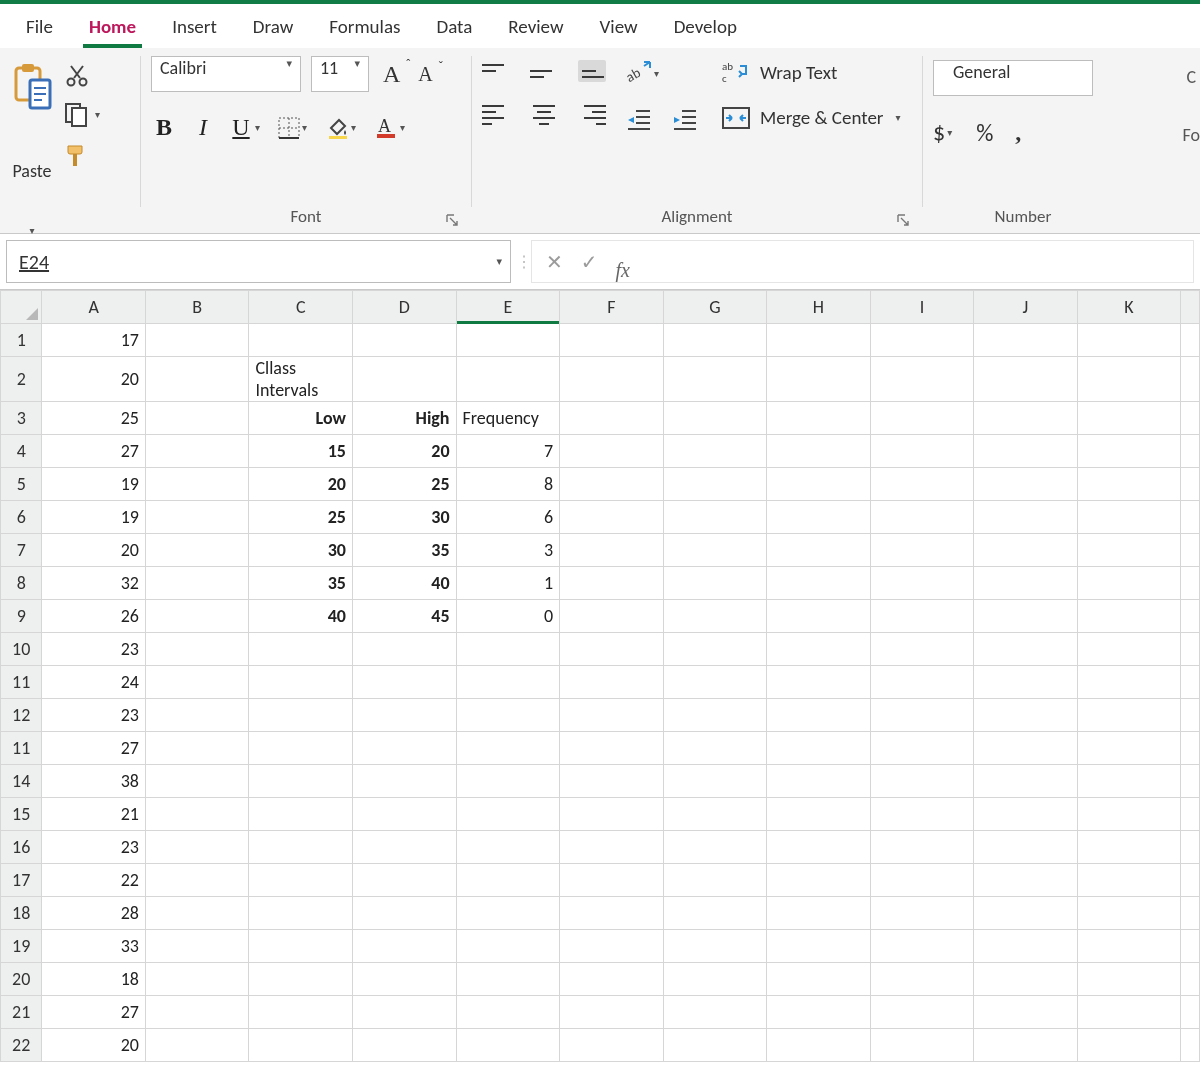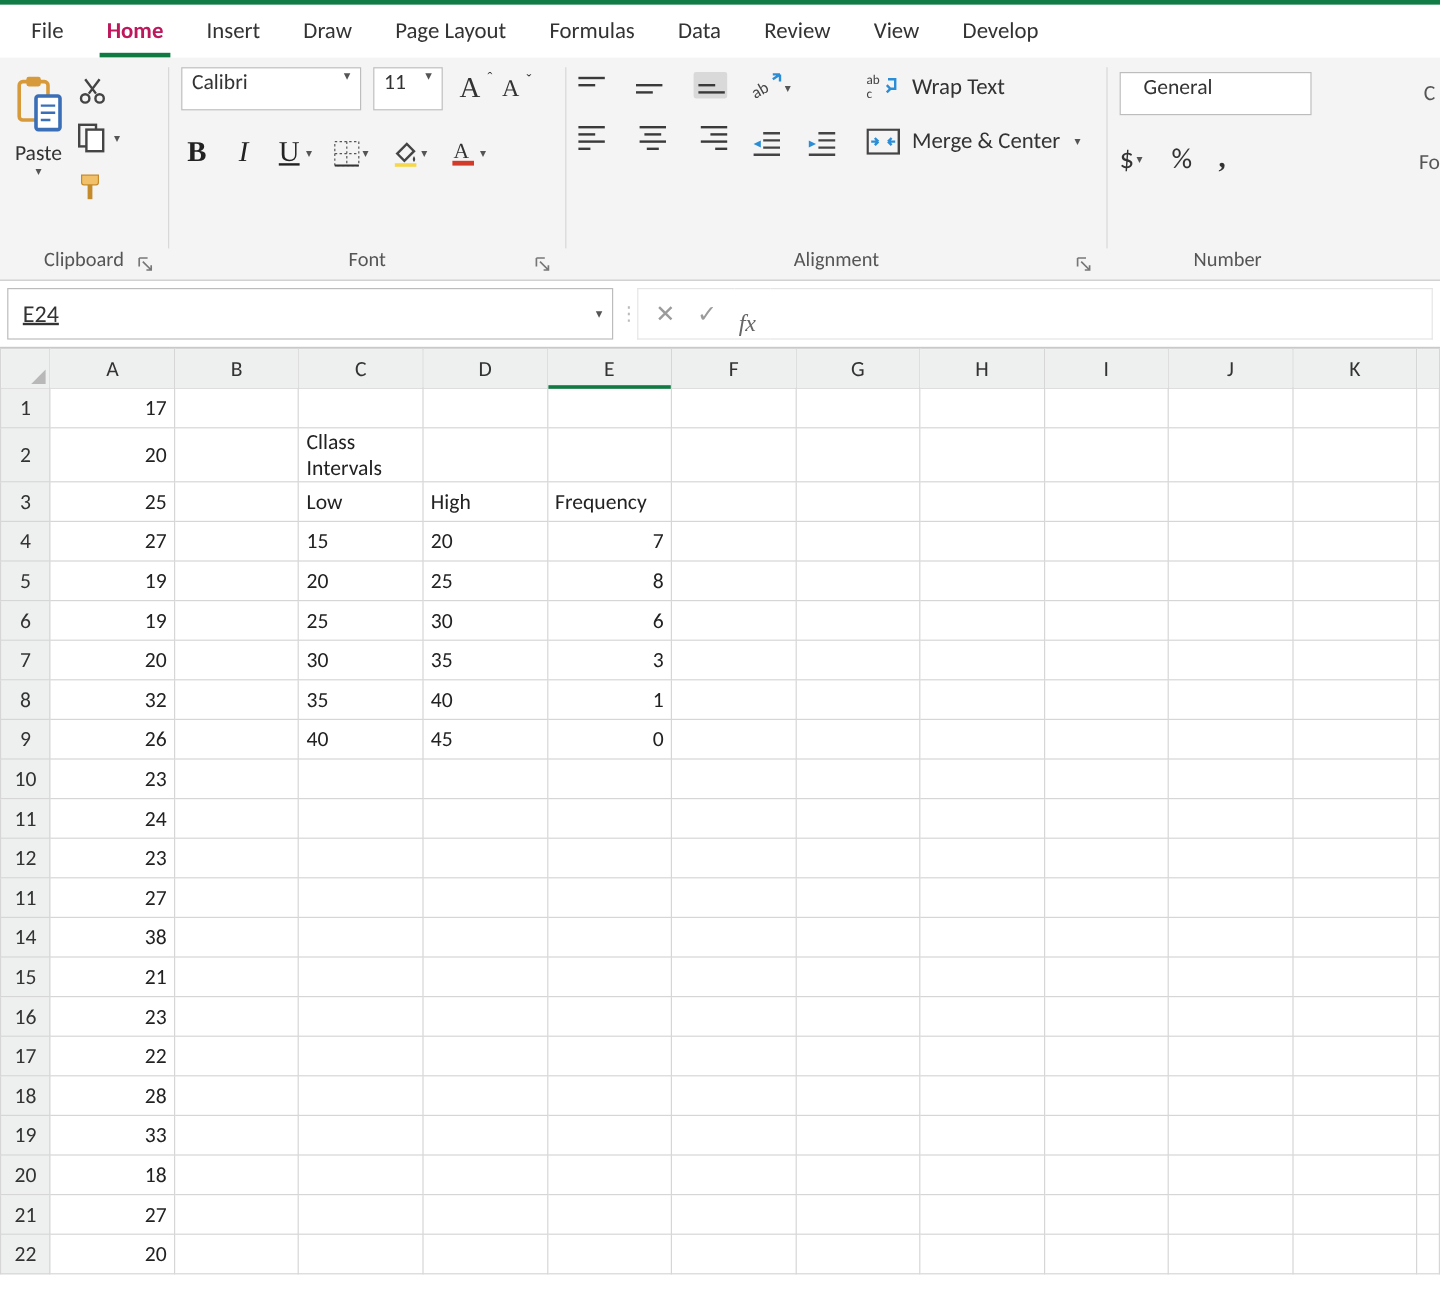--- a/index.html
+++ b/index.html
@@ -16,21 +16,21 @@
 
   
   .ribbon { display:flex; background:#f4f4f4; border-bottom:1px solid #c9c9c9; height:186px; position:relative; }
   .group { padding:8px 10px 2px 10px; display:flex; flex-direction:column; justify-content:space-between; position:relative; }
   .group-sep { width:1px; background:#d8d8d8; margin:8px 0 26px 0; }
   .group-body { flex:1; display:flex; align-items:flex-start; }
   .group-label { text-align:center; font-size:17px; color:#555; padding:2px 0 4px 0; position:relative; }
   .dlaunch { position:absolute; right:2px; bottom:6px; width:14px; height:14px; }
 
   
-  .clip-col1 { display:flex; flex-direction:column; align-items:center; justify-content:flex-start; padding-top:6px; }
+  .clip-col1 { display:flex; flex-direction:column; align-items:center; justify-content:flex-start; padding-top:6px;gap:44px; }
   .clip-col2 { display:flex; flex-direction:column; justify-content:space-around; padding:6px 4px 0 10px; gap:14px; }
   .big-icon { width:44px; height:50px; }
   .paste-label { font-size:18px; color:#333; margin-top:4px; }
   .tiny-drop { font-size:10px; color:#555; margin-top:-2px; }
 
   .small-icon { width:26px; height:26px; display:inline-flex; align-items:center; justify-content:center; }
 
   
   .font-row { display:flex; align-items:center; gap:10px; }
   .font-row2 { display:flex; align-items:center; gap:16px; margin-top:22px; }
@@ -76,41 +76,40 @@
   .fx-input { flex:1; border:1px solid #e5e5e5; border-left:none; margin:6px 6px 6px 0; }
 
   
   .grid-wrap { position:relative; }
   table.grid { border-collapse:collapse; table-layout:fixed; width:100%; }
   table.grid th, table.grid td { border:1px solid #d6d6d6; height:33px; font-size:18px; padding:0 6px; }
   table.grid thead th { background:#eef0ef; color:#333; font-weight:400; text-align:center; position:relative;}
   table.grid thead th.sel-col::after { content:""; position:absolute; left:0; right:0; bottom:-1px; height:3px; background:#0f7b43;}
   table.grid tbody th { background:#eef0ef; color:#333; font-weight:400; text-align:center; width:40px;}
   .num-r { text-align:right; }
-  .txt-c { text-align:left; }
+  .txt-c { text-align:right;font-weight:bold; }
   .txt-l { text-align:left; }
   .corner { width:40px; background:#eef0ef; position:relative;}
   .corner::after{content:""; position:absolute; right:3px; bottom:3px; width:0;height:0;border-left:12px solid transparent;border-bottom:12px solid #b8b8b8;}
 
   .col-A{width:100px}.col-B{width:100px}.col-C{width:100px}.col-D{width:100px}.col-E{width:100px}
   .col-F{width:100px}.col-G{width:100px}.col-H{width:100px}.col-I{width:100px}.col-J{width:100px}.col-K{width:100px}
 
   .right-edge { border-left:2px solid #9e9e9e; }
 </style>
 </head>
 <body>
 
 <div class="app-top-line"></div>
 
 <div class="ribbon-tabs">
   <div class="tab">File</div>
   <div class="tab active">Home</div>
   <div class="tab">Insert</div>
   <div class="tab">Draw</div>
-  <div class="tab">Page Layout</div>
   <div class="tab">Formulas</div>
   <div class="tab">Data</div>
   <div class="tab">Review</div>
   <div class="tab">View</div>
   <div class="tab">Develop</div>
 </div>
 
 <div class="ribbon">
 
   <div class="group" style="width:140px">

